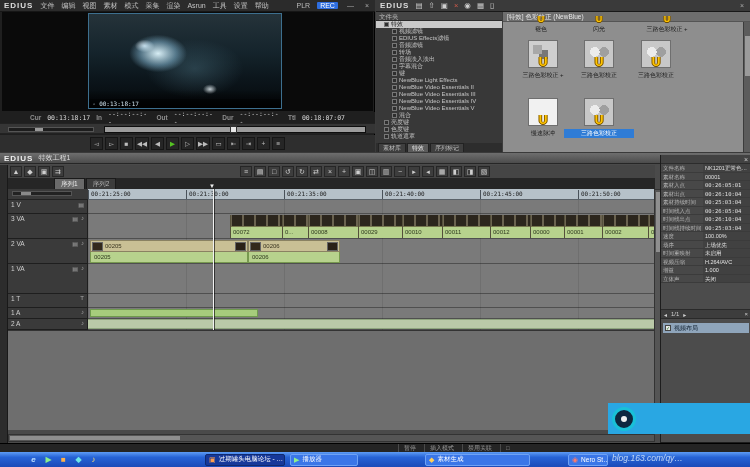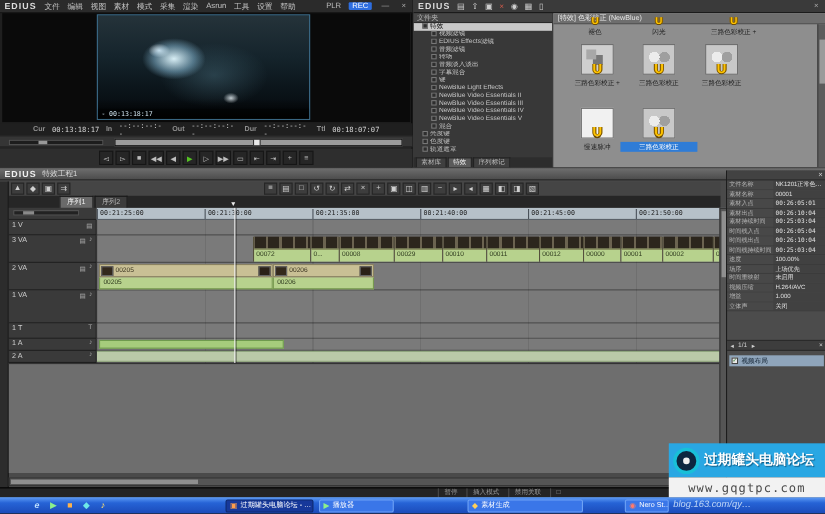--- a/index.html
+++ b/index.html
@@ -577,19 +577,17 @@
     </div>
     <div class="tkb" style="left:568px;width:40px">
       <span class="bi" style="color:#ff7a6a">◉</span>
       <span>Nero St…</span>
     </div>
   </div>
 
   <div class="abs wm">
     <div class="top">
       <div class="circ"></div>
-      <span class="l1">过期罐头电脑论坛</span>
-    </div>
-    <div class="bot mono">www.gqgtpc.com</div>
+    </div>
   </div>
   <div class="abs blog">blog.163.com/qy…</div>
 
 </div>
 
 </body></html>

